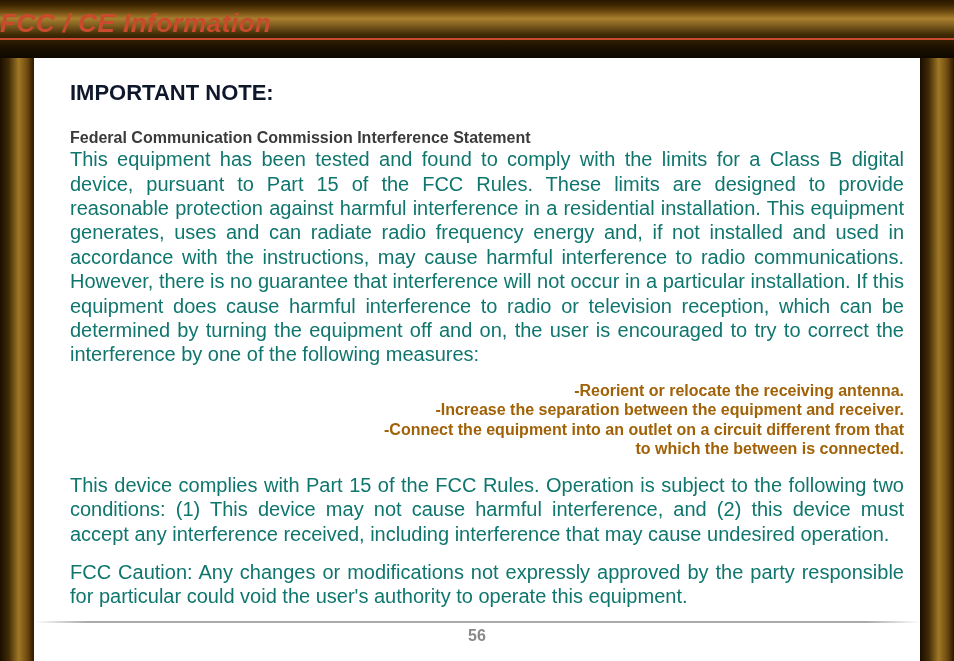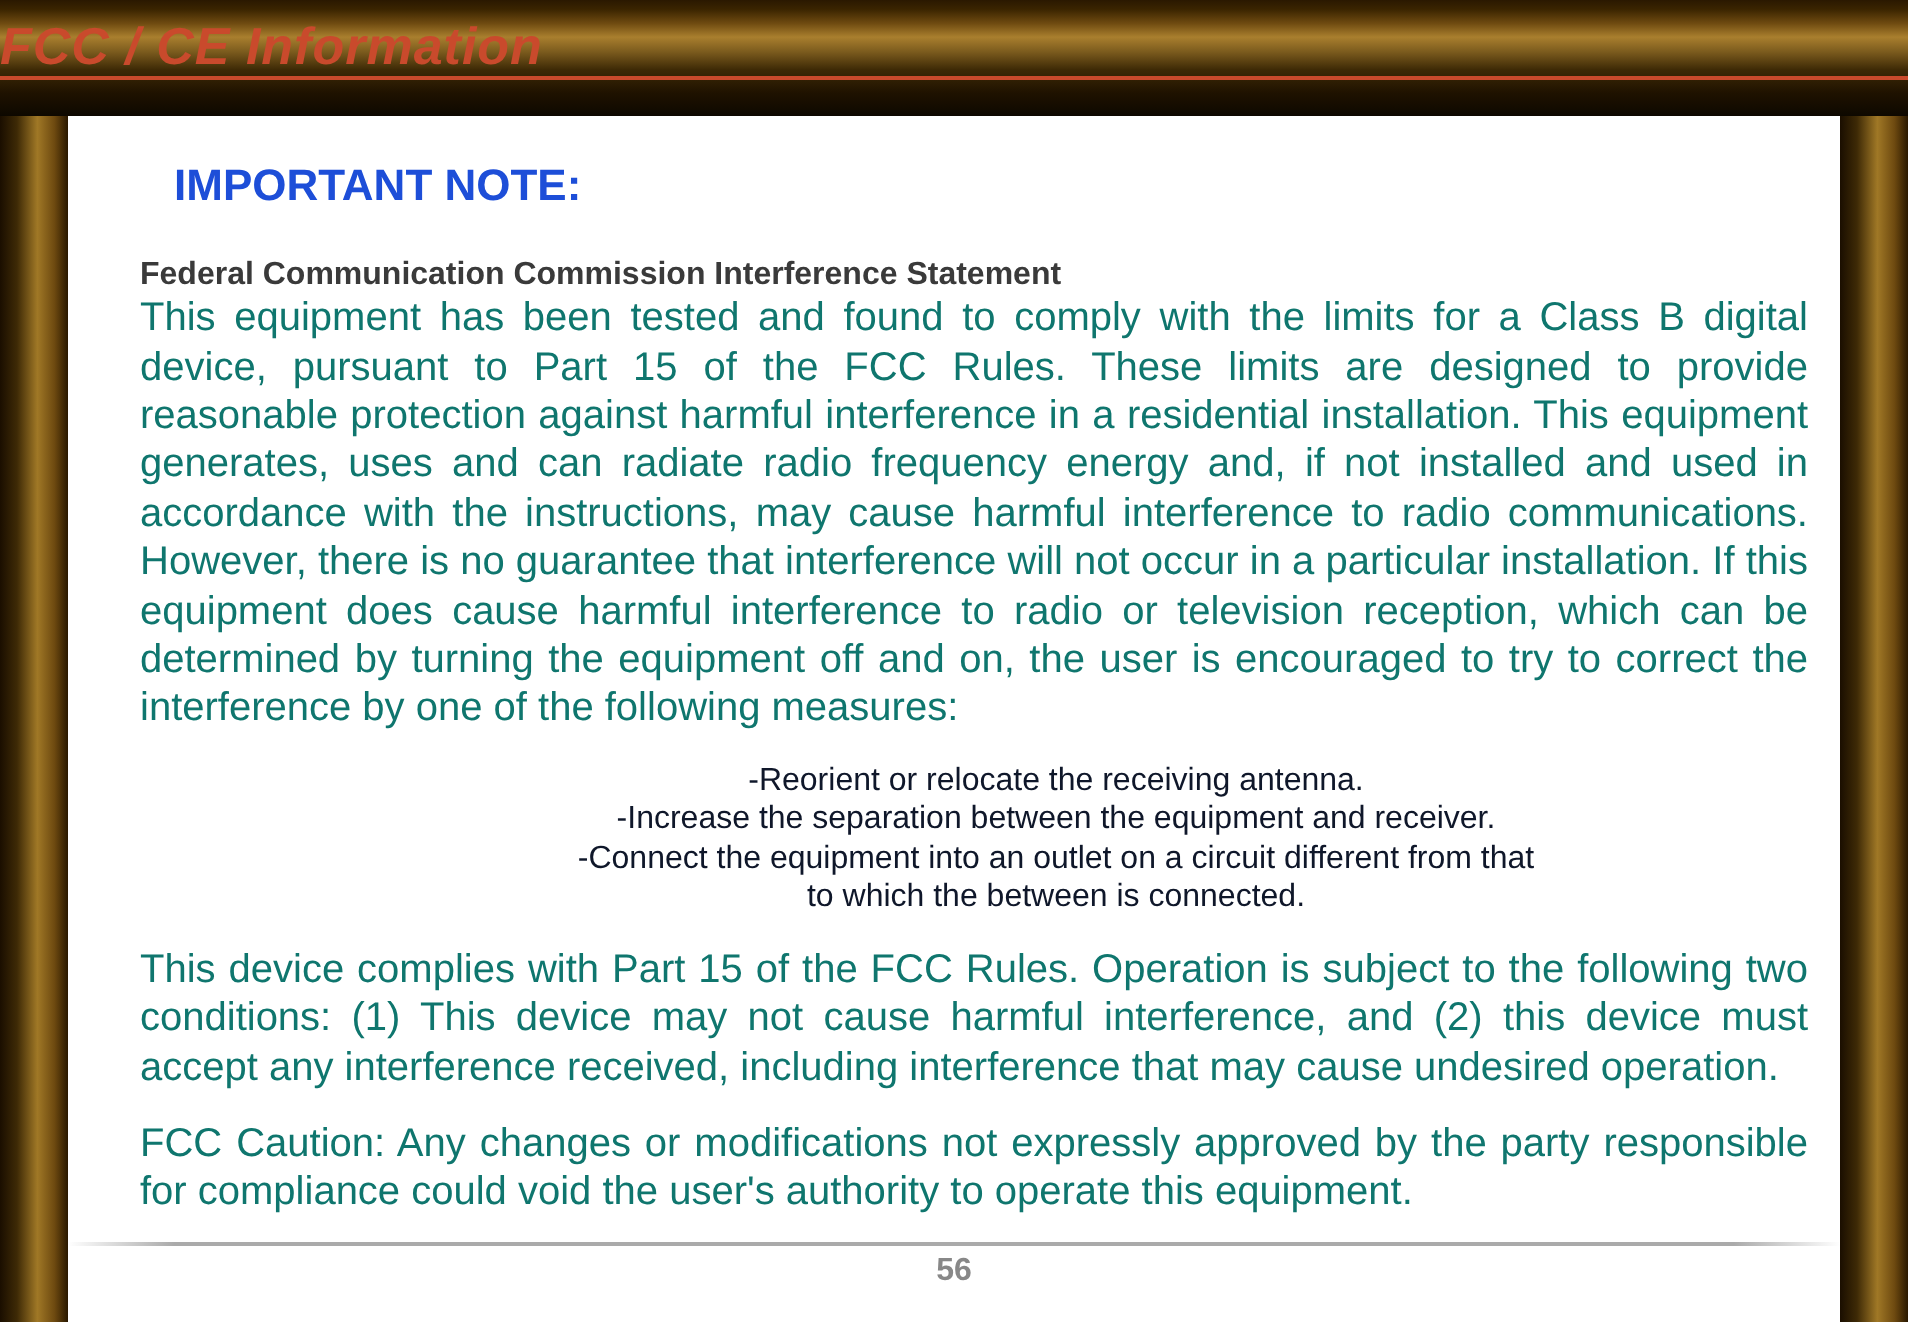--- a/index.html
+++ b/index.html
@@ -61,45 +61,45 @@
   .content {
     position: absolute;
     top: 80px;
     left: 70px;
     right: 50px;
     color: #4a4a4a;
   }
   .important-note {
     font-size: 22px;
     font-weight: bold;
-    color: #1d4ed8;
+    color: #0f172a;
     margin-bottom: 22px;
-    margin-left: 17px;
   }
   .subheading {
     font-size: 16px;
     font-weight: bold;
     color: #3a3a3a;
     line-height: 1.2;
   }
   .body-text {
     font-size: 20px;
     color: #0f766e;
     line-height: 1.22;
     text-align: justify;
     text-justify: inter-word;
   }
   .measures {
     font-size: 16px;
-    color: #0f172a;
+    color: #a16207;
     line-height: 1.22;
     padding-left: 82px;
     margin-top: 14px;
     margin-bottom: 14px;
-    text-align: center;
+    text-align: right;
+    font-weight: bold;
   }
   .para-gap { margin-top: 14px; }
   .footer-band {
     position: absolute;
     left: 34px;
     right: 34px;
     bottom: 16px;
     text-align: center;
   }
   .footer-line {
@@ -127,19 +127,19 @@
   <div class="important-note">IMPORTANT NOTE:</div>
   <div class="subheading">Federal Communication Commission Interference Statement</div>
   <div class="body-text">This equipment has been tested and found to comply with the limits for a Class B digital device, pursuant to Part 15 of the FCC Rules.  These limits are designed to provide reasonable protection against harmful interference in a residential installation.  This equipment generates, uses and can radiate radio frequency energy and, if not installed and used in accordance with the instructions, may cause harmful interference to radio communications.  However, there is no guarantee that interference will not occur in a particular installation.  If this equipment does cause harmful interference to radio or television reception, which can be determined by turning the equipment off and on, the user is encouraged to try to correct the interference by one of the following measures:</div>
   <div class="measures">
     <div>-Reorient or relocate the receiving antenna.</div>
     <div>-Increase the separation between the equipment and receiver.</div>
     <div>-Connect the equipment into an outlet on a circuit different from that</div>
     <div> to which the between is connected.</div>
   </div>
   <div class="body-text">This device complies with Part 15 of the FCC Rules. Operation is subject to the following two conditions: (1) This device may not cause harmful interference, and (2) this device must accept any interference received, including interference that may cause undesired operation.</div>
-  <div class="body-text para-gap">FCC Caution: Any changes or modifications not expressly approved by the party responsible for compliance could void the user's authority to operate this equipment.</div>
+  <div class="body-text para-gap">FCC Caution: Any changes or modifications not expressly approved by the party responsible for particular could void the user's authority to operate this equipment.</div>
 </div>
 
 <div class="footer-band">
   <div class="footer-line"></div>
   <div class="page-num">56</div>
 </div>
 
 </body></html>

